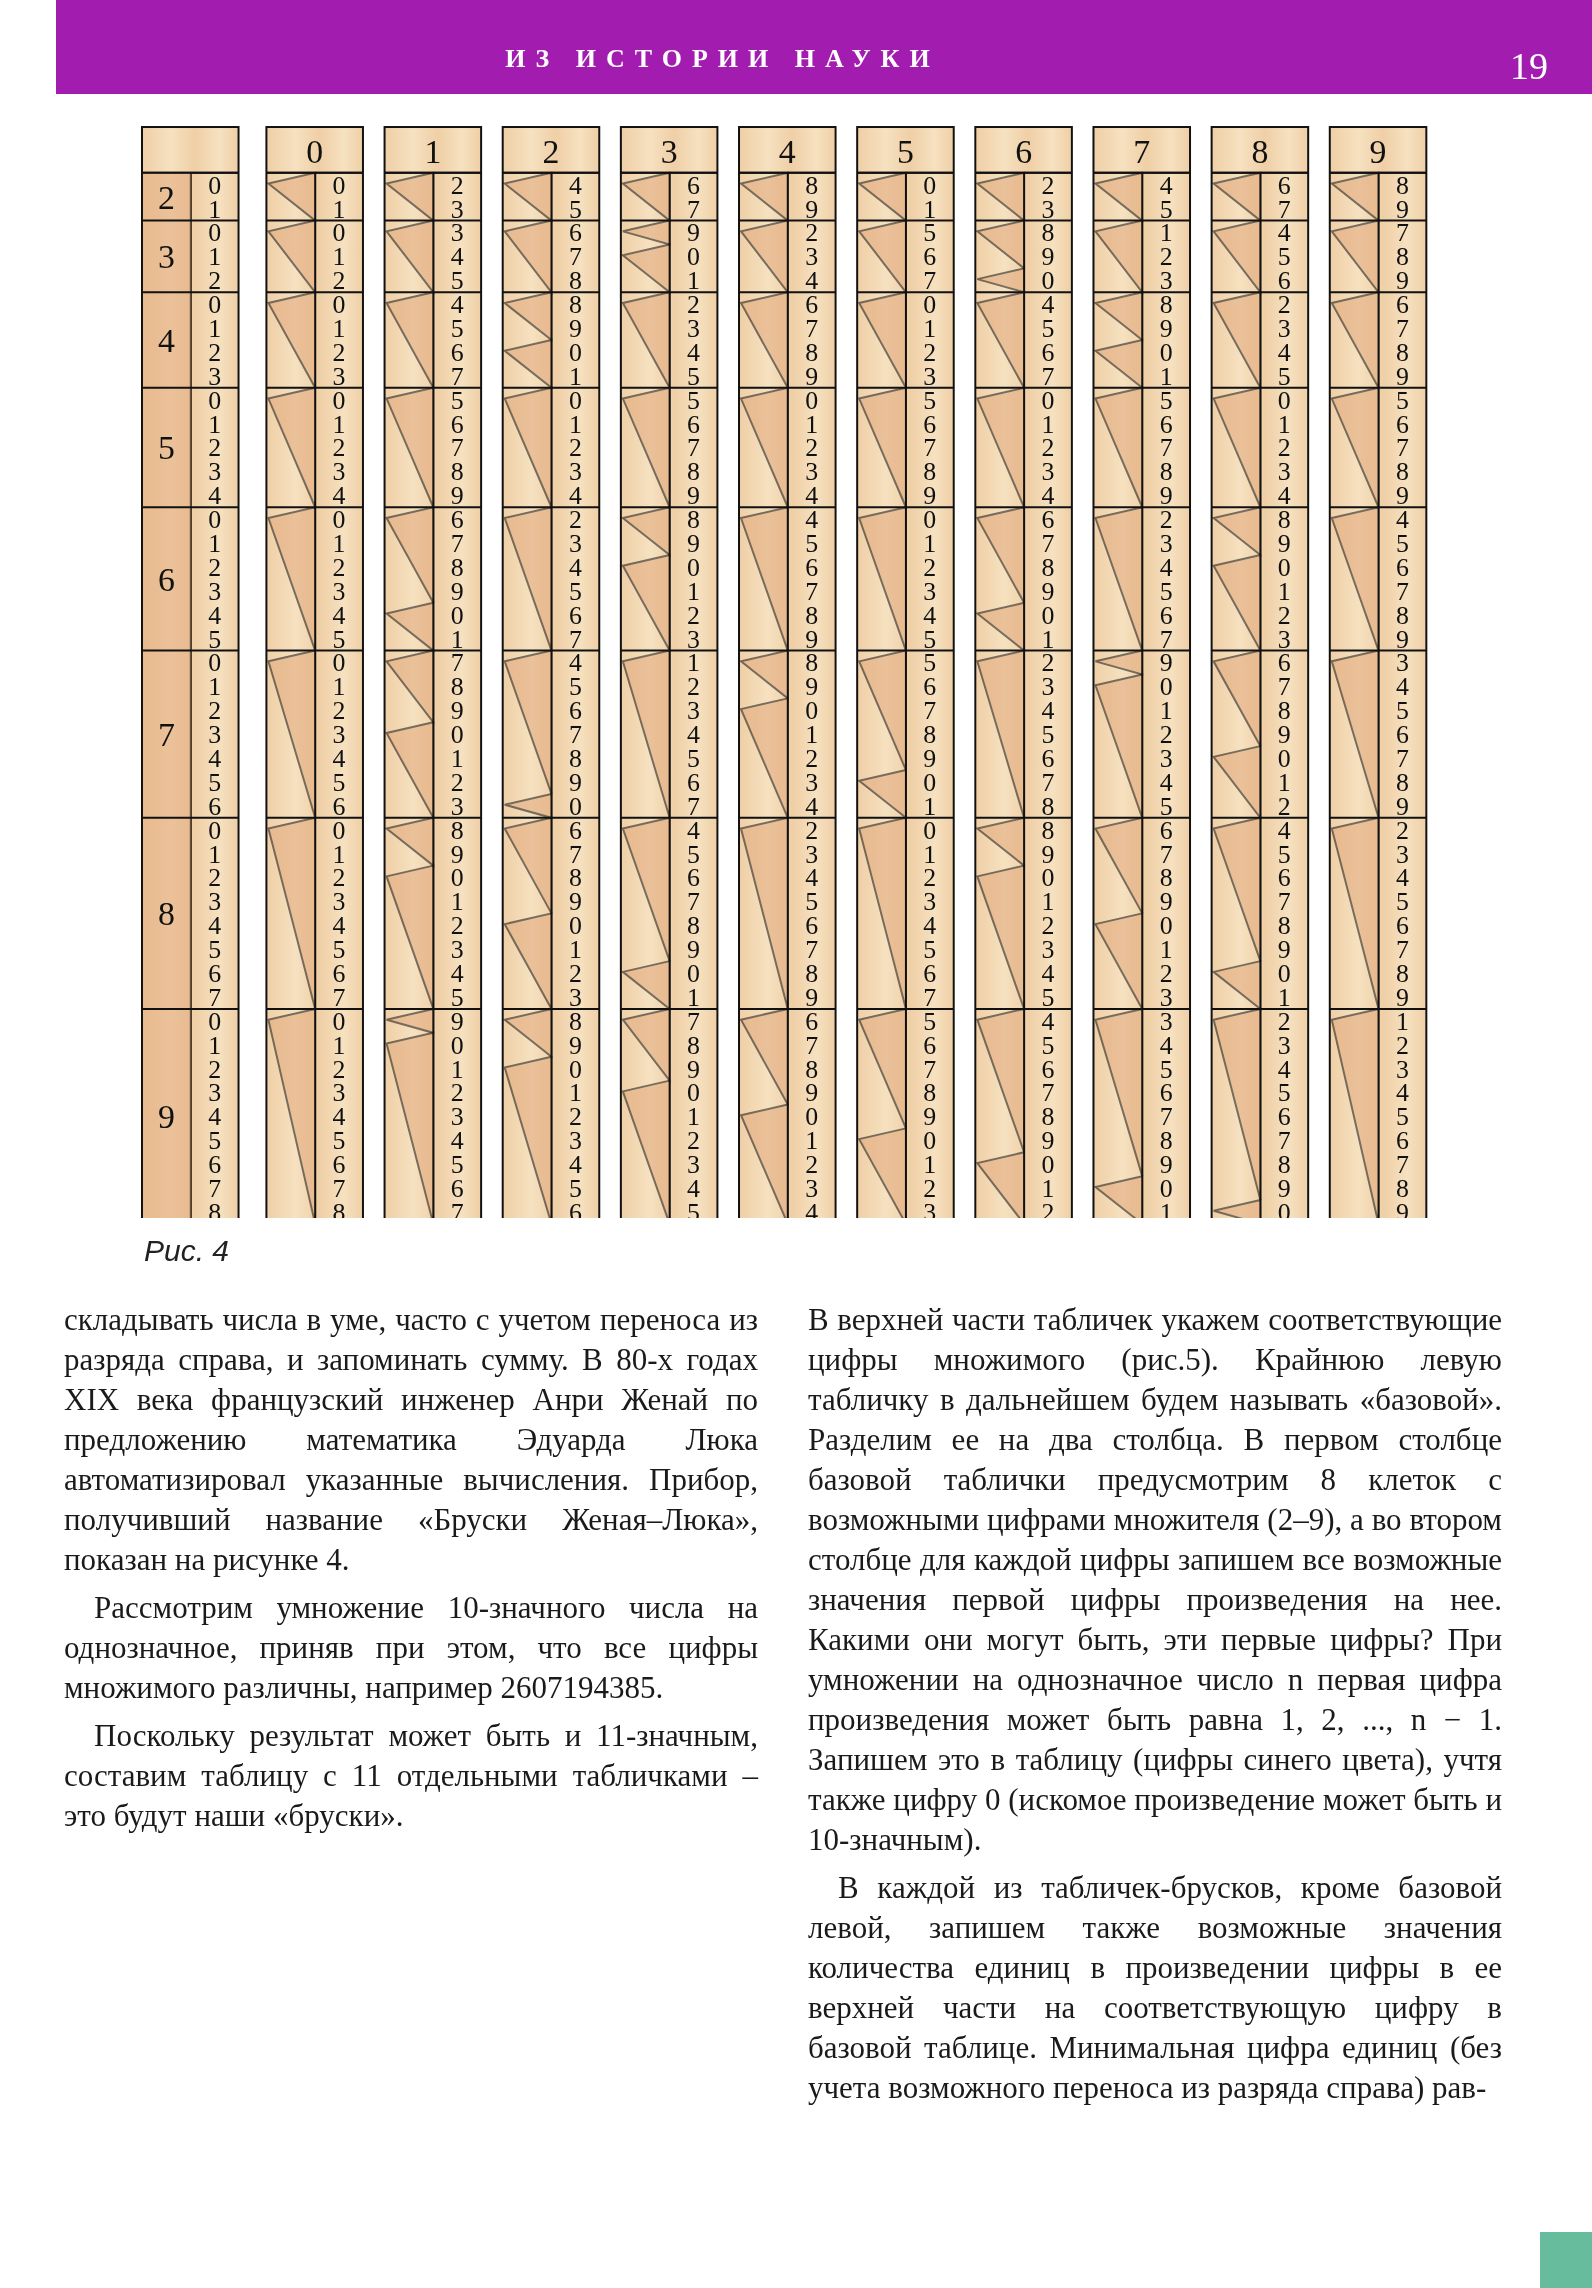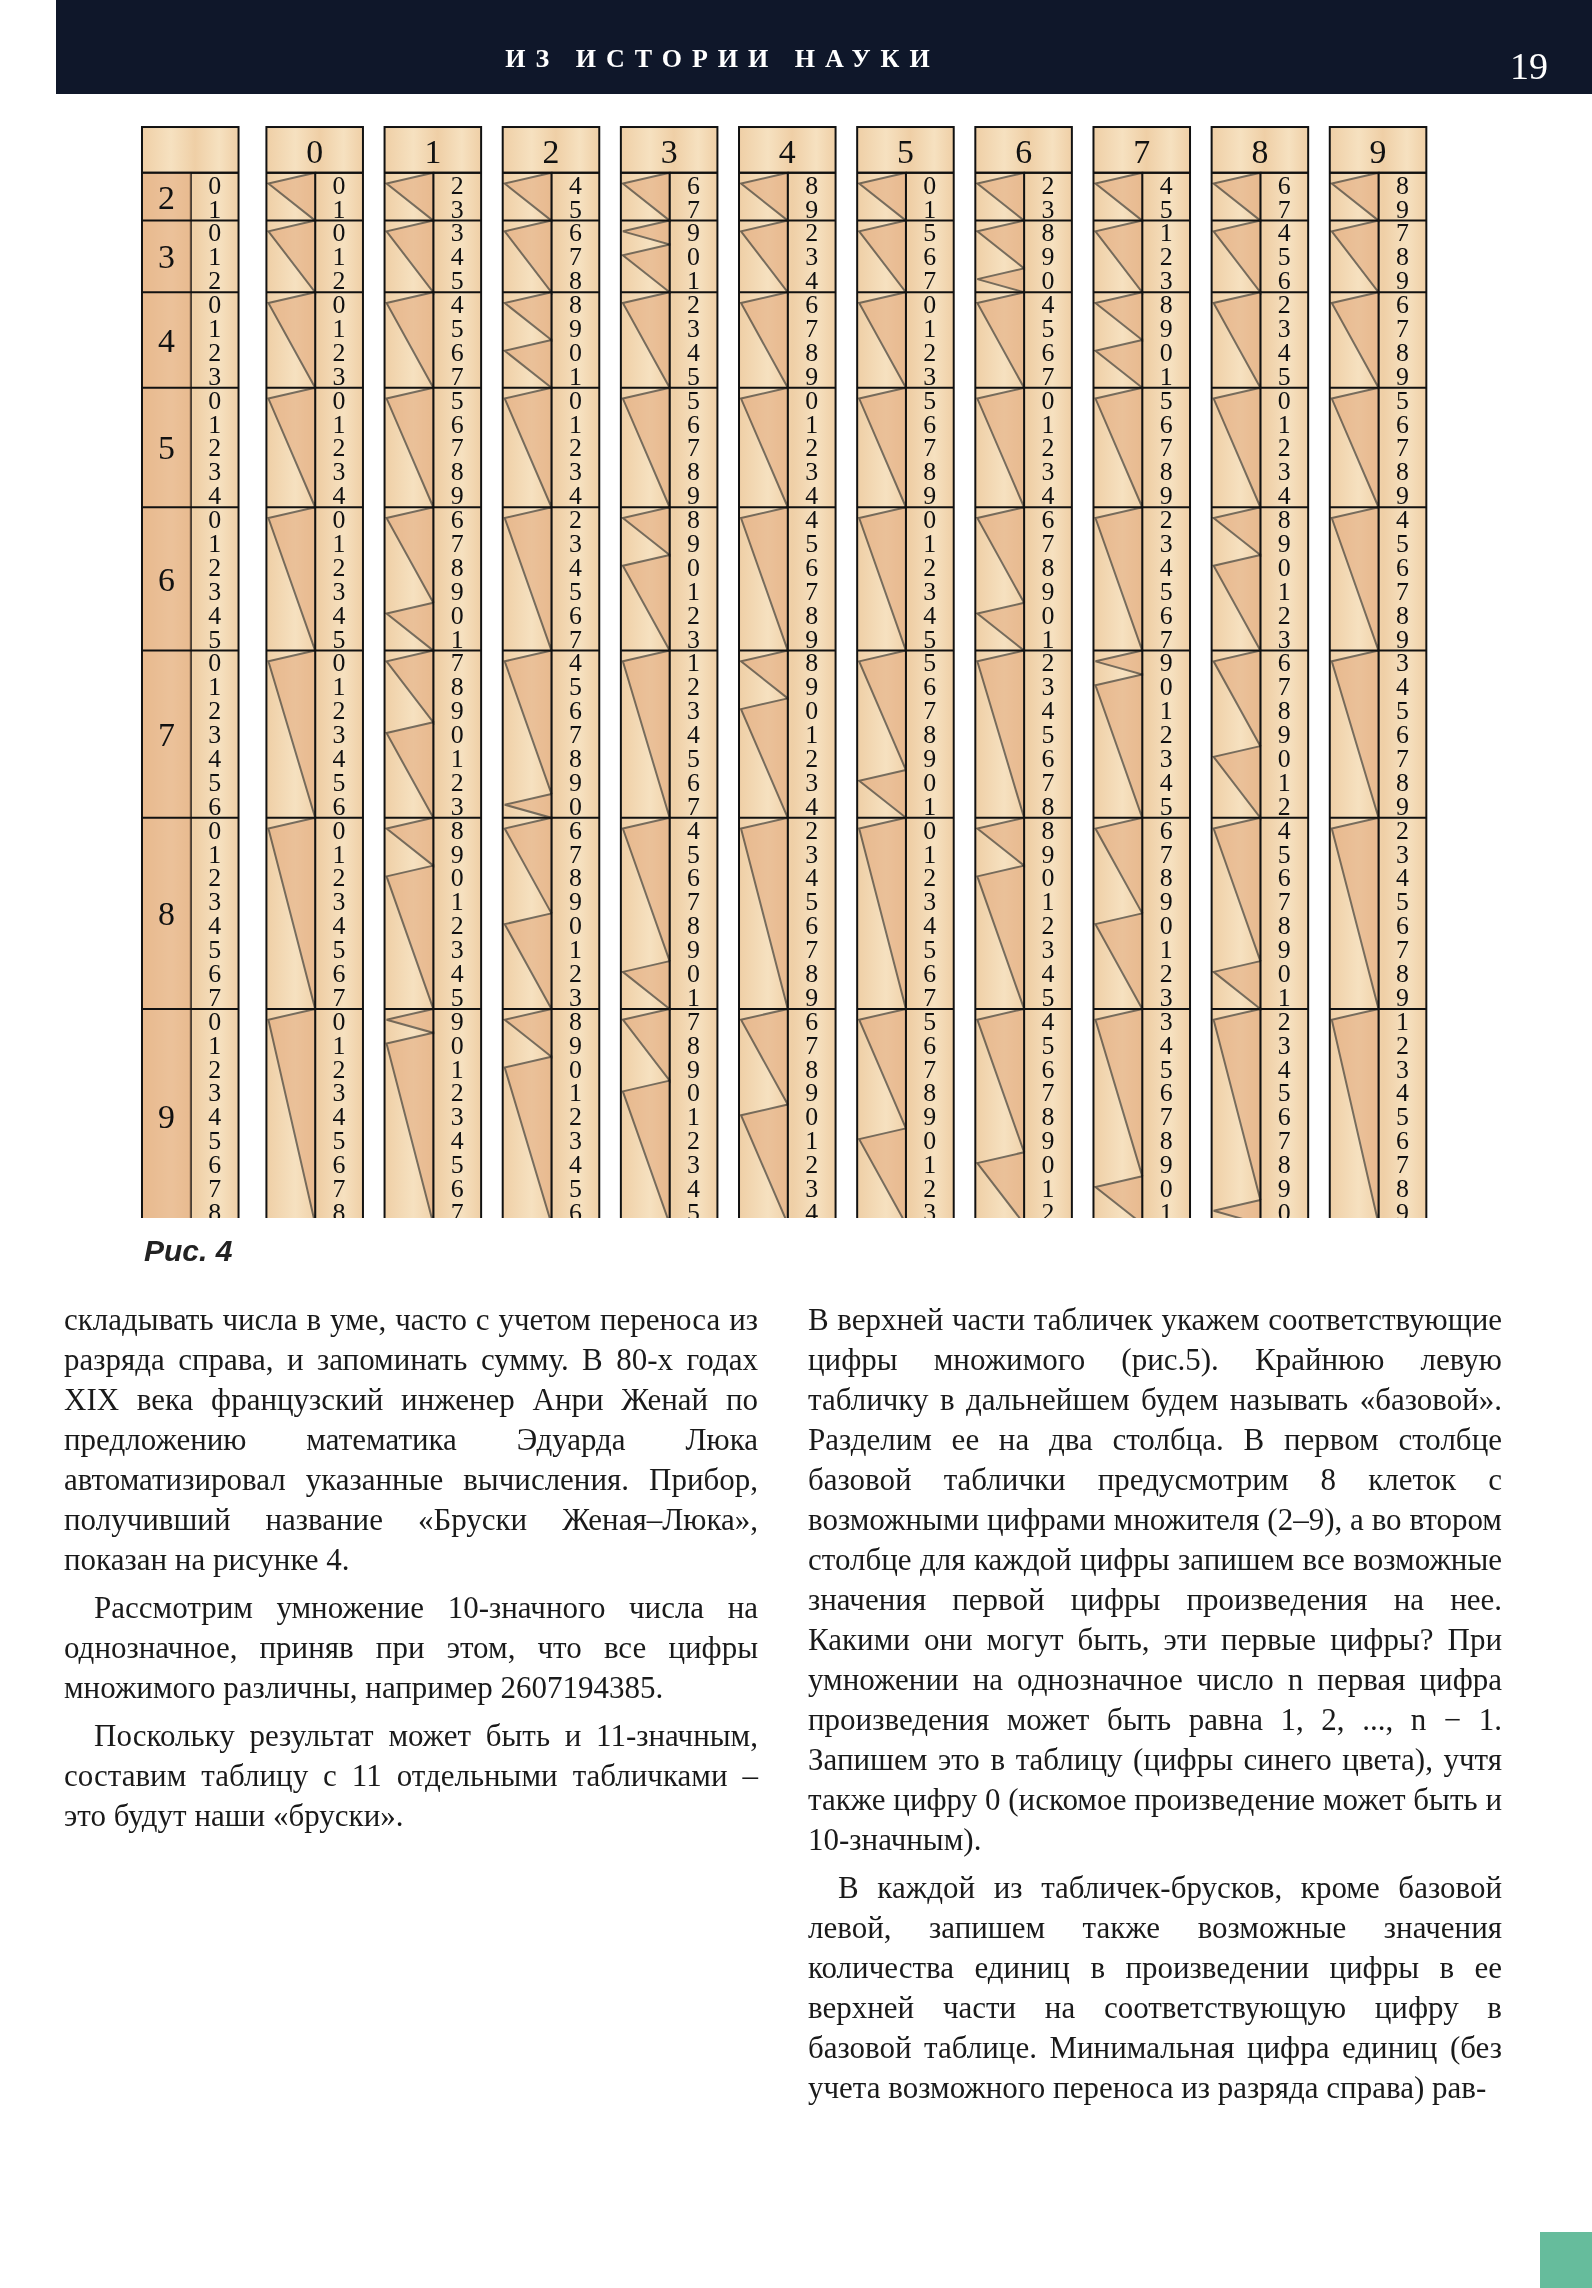--- a/index.html
+++ b/index.html
@@ -1,26 +1,26 @@
 <!DOCTYPE html>
 <html><head>
 <meta charset="utf-8">
 <style>
   html, body { margin: 0; padding: 0; background: #ffffff; }
   body { width: 1592px; height: 2289px; position: relative; overflow: hidden;
          font-family: "Liberation Serif", "DejaVu Serif", serif; color: #1a1a1a; }
-  .header { position: absolute; left: 56px; top: 0; width: 1536px; height: 94px; background: #0f172a; }
+  .header { position: absolute; left: 56px; top: 0; width: 1536px; height: 94px; background: #a21caf; }
   .header-title { position: absolute; left: 0; width: 1333px; top: 44px; text-align: center;
                   color: #ffffff; font-size: 26px; letter-spacing: 10px; font-weight: bold;
                   font-family: "Liberation Serif", serif; }
   .page-num { position: absolute; right: 44px; top: 44px; color: #ffffff; font-size: 38px;
               font-family: "Liberation Serif", serif; margin-left: 16px; }
   #figure { position: absolute; left: 139px; top: 123px; }
   .caption { position: absolute; left: 144px; top: 1234px; font-size: 30px; font-style: italic;
-             font-family: "Liberation Sans", sans-serif; color: #222; font-weight: bold; }
+             font-family: "Liberation Sans", sans-serif; color: #222; }
   .col { position: absolute; top: 1292px; width: 710px; font-size: 31px; line-height: 40px;
          text-align: justify; }
   .col p { margin: 8px; }
   .col p.indent { text-indent: 30px; }
   .col-left { left: 56px; }
   .col-right { left: 800px; }
   .corner { position: absolute; left: 1540px; top: 2232px; width: 52px; height: 57px; background: #66bc9c; }
 </style>
 </head>
 <body>

